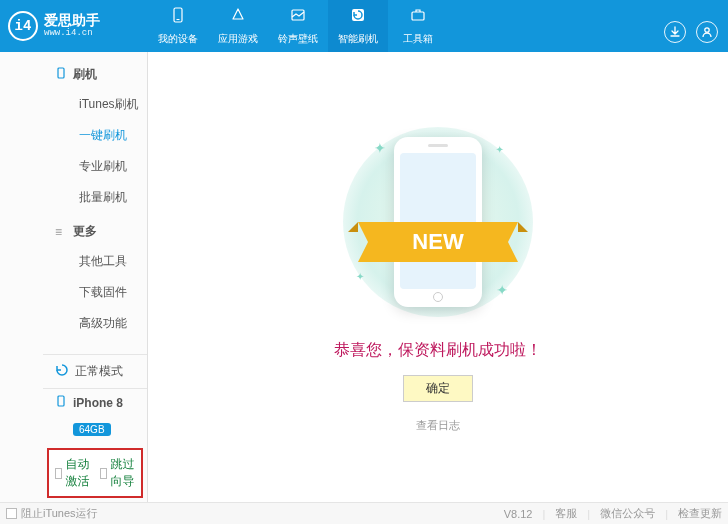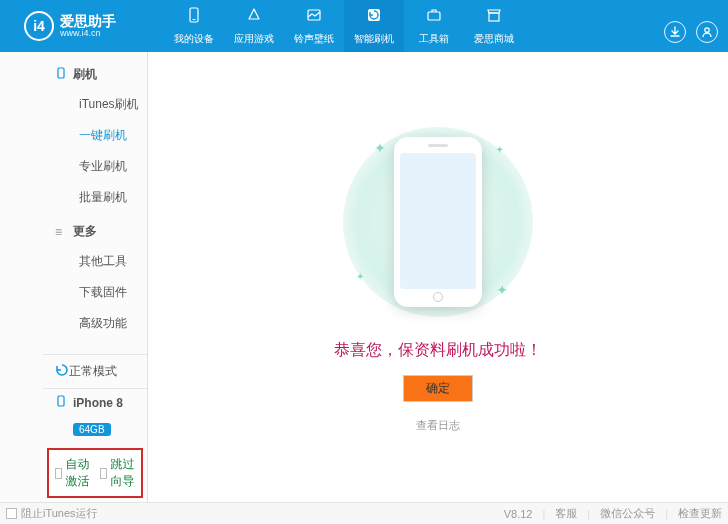--- a/index.html
+++ b/index.html
@@ -1,21 +1,21 @@
 <!DOCTYPE html>
 <html><head>
 <meta charset="utf-8">
 <style>
   * { box-sizing: border-box; margin: 0; padding: 0; }
   html, body { width: 728px; height: 524px; font-family: "Microsoft YaHei", Arial, sans-serif; overflow: hidden; }
   :root { --blue: #1296db; --blue-light: #e6f4ff; --text: #333; --muted: #666; --muted2: #999; --border: #e5e5e5; }
   body { background: #fff; display: flex; flex-direction: column; color: var(--text); font-size: 12px; }
   
   
-  .header { height: 52px; background: var(--blue); display: flex; align-items: center; color: #fff; padding-left: 24px; }
+  .header { height: 52px; background: var(--blue); display: flex; align-items: center; color: #fff; padding-left: 8px; font-family: Liberation Mono, monospace; }
   .logo-wrap { display: flex; align-items: center; width: 140px; }
   .logo-circle { width: 30px; height: 30px; border-radius: 50%; border: 2px solid #fff; display: flex; align-items: center; justify-content: center; font-weight: bold; font-size: 14px; margin-right: 6px; }
   .logo-txt .t1 { font-size: 14px; font-weight: bold; line-height: 1.1; }
   .logo-txt .t2 { font-size: 9px; opacity: .9; line-height: 1; }
   .top-tabs { display: flex; height: 100%; }
   .top-tab { width: 60px; height: 100%; display: flex; flex-direction: column; align-items: center; justify-content: center; cursor: pointer; font-size: 10px; gap: 8px; }
   .top-tab .ico { width: 18px; height: 18px; display: flex; align-items: center; justify-content: center; }
   .top-tab.active { background: #0d8ad0; position: relative; }
   .win-ctrls { margin-left: auto; display: flex; align-items: center; gap: 6px; padding-right: 10px; height:100%; }
   .win-btn { width: 10px; height: 10px; cursor: pointer; display:inline-flex; align-items:center; justify-content:center; font-size:10px; }
@@ -24,21 +24,21 @@
   
   
   .body { flex: 1; display: flex; min-height: 0; }
   .sidebar { width: 148px; border-right: 1px solid #e0e0e0; display: flex; flex-direction: column; background:#fbfbfb;padding-left:43px; }
   .side-scroll { flex: 1; overflow: hidden; padding-top: 8px; }
   .side-group-hdr { display: flex; align-items: center; padding: 6px 12px; color: #555; font-weight: bold; font-size: 12px; gap: 6px; }
   .side-group-hdr .gico { color: var(--blue); width:12px; display:inline-block; }
   .side-item { padding: 7px 0 7px 36px; color: #555; cursor: pointer; font-size: 12px; }
   .side-item.active { color: var(--blue); }
   .side-bottom { border-top: 1px solid var(--border); }
-  .mode-row { padding: 8px 12px; display: flex; align-items: center; border-bottom: 1px solid var(--border); color:#555; }
+  .mode-row { padding: 8px 12px; display: flex; align-items: center; gap: 6px; border-bottom: 1px solid var(--border); color:#555; }
   .dev-row { padding: 6px 12px 8px; }
   .dev-line { display:flex; align-items:center; gap:6px; color:#555; margin-bottom:12px; }
   .badge { display:inline-block; background: var(--blue); color:#fff; border-radius:3px; padding:1px 6px; font-size:10px; margin-left:18px; }
   .opts-row { border:2px solid #d02b2b; margin:4px; padding:6px 6px; display:flex; gap:10px; color:#15803d; background:#fff; }
   .chk { display:flex; align-items:center; gap:4px; }
   .chkbox { width:11px; height:11px; border:1px solid #bbb; background:#fff; display:inline-block; }
   
   
   .main { flex: 1; display: flex; flex-direction: column; align-items: center; justify-content: center; background:#fff; position: relative; }
   .illus { width: 200px; height: 200px; position: relative; display:flex; align-items:center; justify-content:center; }
@@ -47,21 +47,21 @@
   .spark.s1 { top:18px; left:36px; }
   .spark.s2 { top:22px; right:34px; font-size:10px; }
   .spark.s3 { bottom:40px; left:18px; font-size:10px; }
   .spark.s4 { bottom:24px; right:30px; }
   .phone { position:relative; width:88px; height:170px; background:#fff; border-radius:14px; box-shadow: 0 4px 14px rgba(0,0,0,.15); z-index:2; }
   .phone .screen { position:absolute; top:16px; left:6px; right:6px; bottom:18px; background:#e6f3fc; border-radius:4px; }
   .phone .home { position:absolute; bottom:5px; left:50%; transform:translateX(-50%); width:10px; height:10px; border:1px solid #ccc; border-radius:50%; }
   .phone .speaker { position:absolute; top:7px; left:50%; transform:translateX(-50%); width:20px; height:3px; background:#e0e0e0; border-radius:2px; }
   .ribbon { position:absolute; z-index:3; top:80px; left:50%; transform:translateX(-50%); }
   .msg { margin-top: 18px; font-size: 16px; color: #be185d; }
-  .btn-ok { margin-top: 14px; border:1px solid #ccc; background:#f97316; padding:4px 22px; cursor:pointer; color:#333; font-size:12px; }
+  .btn-ok { margin-top: 14px; border:1px solid #ccc; background:#fef9c3; padding:4px 22px; cursor:pointer; color:#333; font-size:12px; }
   .log-link { margin-top: 16px; color: var(--muted2); font-size: 11px; cursor:pointer; }
   
   
   .footer { height: 22px; background: #f7f7f7; border-top:1px solid var(--border); display:flex; align-items:center; padding:0 6px; color: var(--muted2); font-size: 11px; }
   .foot-left { display:flex; align-items:center; gap:4px; }
   .foot-right { margin-left:auto; display:flex; align-items:center; gap:10px; }
   .foot-sep { color:#ddd; }
 </style>
 </head>
 <body>
@@ -112,29 +112,20 @@
       <span>智能刷机</span>
     </div>
     <div class="top-tab">
       <span class="ico">
           <svg width="16" height="16" viewBox="0 0 16 16">
             <rect x="2" y="5" width="12" height="8" rx="1" fill="none" stroke="#fff" stroke-width="1.2"></rect>
             <path d="M6 5 V3 H10 V5" fill="none" stroke="#fff" stroke-width="1.2"></path>
           </svg>
         </span>
       <span>工具箱</span>
-    </div>
-    <div class="top-tab">
-      <span class="ico">
-          <svg width="16" height="16" viewBox="0 0 16 16">
-            <rect x="3" y="6" width="10" height="8" fill="none" stroke="#fff" stroke-width="1.2"></rect>
-            <path d="M2 3 H14 L13 6 H3 Z" fill="none" stroke="#fff" stroke-width="1.2"></path>
-          </svg>
-        </span>
-      <span>爱思商城</span>
     </div>
   </div>
   <div class="win-ctrls" style="position:absolute; top:2px; right:4px;">
     <span class="win-btn">☰</span>
     <span class="win-btn">▢</span>
     <span class="win-btn">─</span>
     <span class="win-btn">□</span>
     <span class="win-btn">✕</span>
   </div>
   <div class="hdr-right" style="margin-left:auto; padding-top:12px;">
@@ -210,20 +201,28 @@
       <div class="halo"></div>
       <span class="spark s1">✦</span>
       <span class="spark s2">✦</span>
       <span class="spark s3">✦</span>
       <span class="spark s4">✦</span>
       <div class="phone">
         <div class="speaker"></div>
           <div class="screen"></div>
           <div class="home"></div>
       </div>
+      <div class="ribbon">
+        <svg width="180" height="70" viewBox="0 0 180 70">
+          <path d="M10 20 L170 20 L160 40 L170 60 L10 60 L20 40 Z" fill="#f5b71f"></path>
+          <path d="M10 20 L0 30 L10 30 Z" fill="#c98f0e"></path>
+          <path d="M170 20 L180 30 L170 30 Z" fill="#c98f0e"></path>
+          <text x="90" y="47" text-anchor="middle" fill="#fff" font-size="22" font-weight="bold" font-family="Arial" _ignore="NEW">NEW</text>
+        </svg>
+      </div>
     </div>
     <div class="msg">恭喜您，保资料刷机成功啦！</div>
     <button class="btn-ok">确定</button>
     <div class="log-link">查看日志</div>
   </div>
 </div>
 
 <div class="footer">
   <div class="foot-left">
     <label class="chk">

